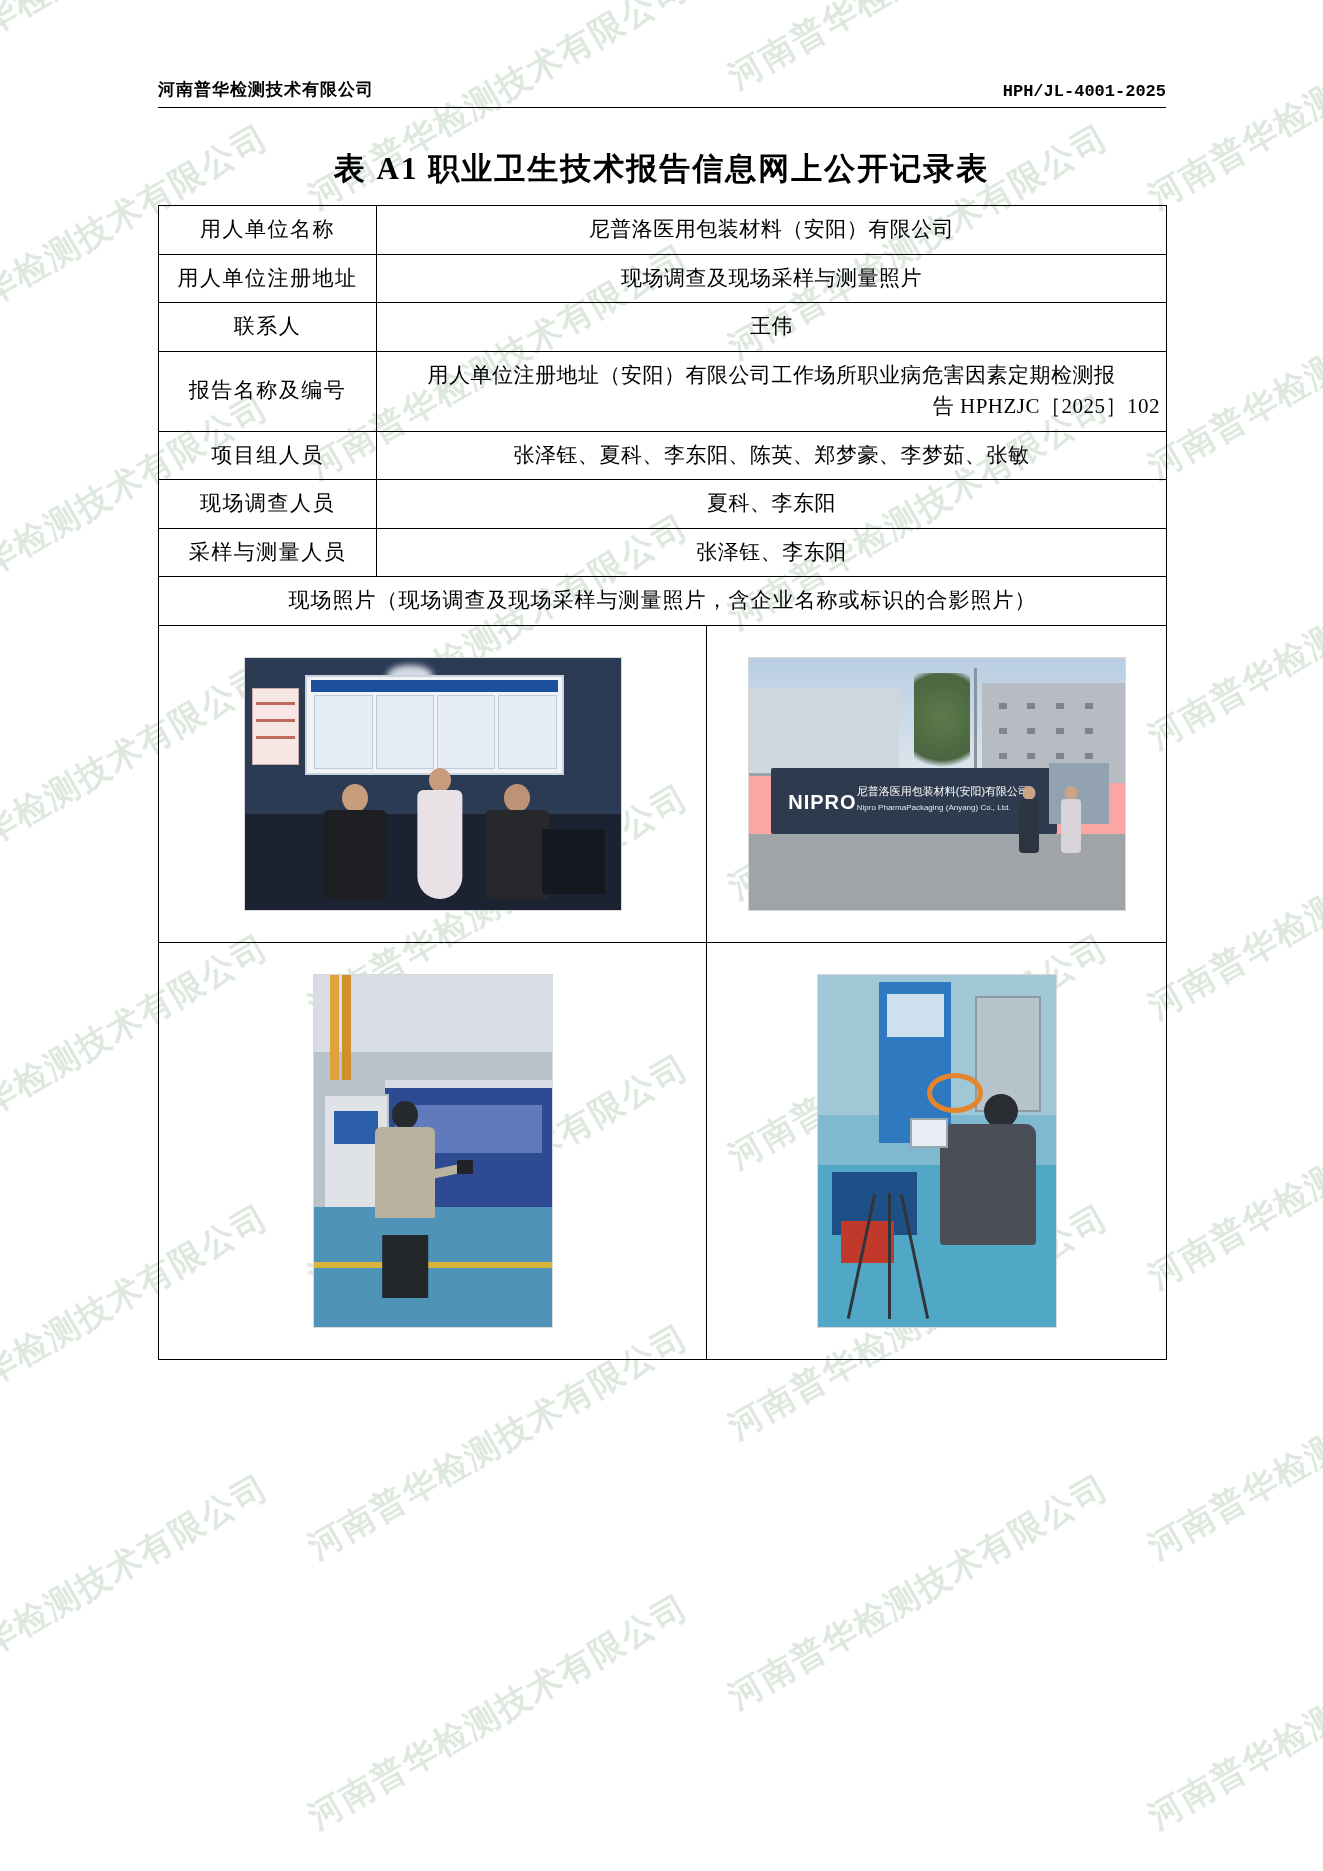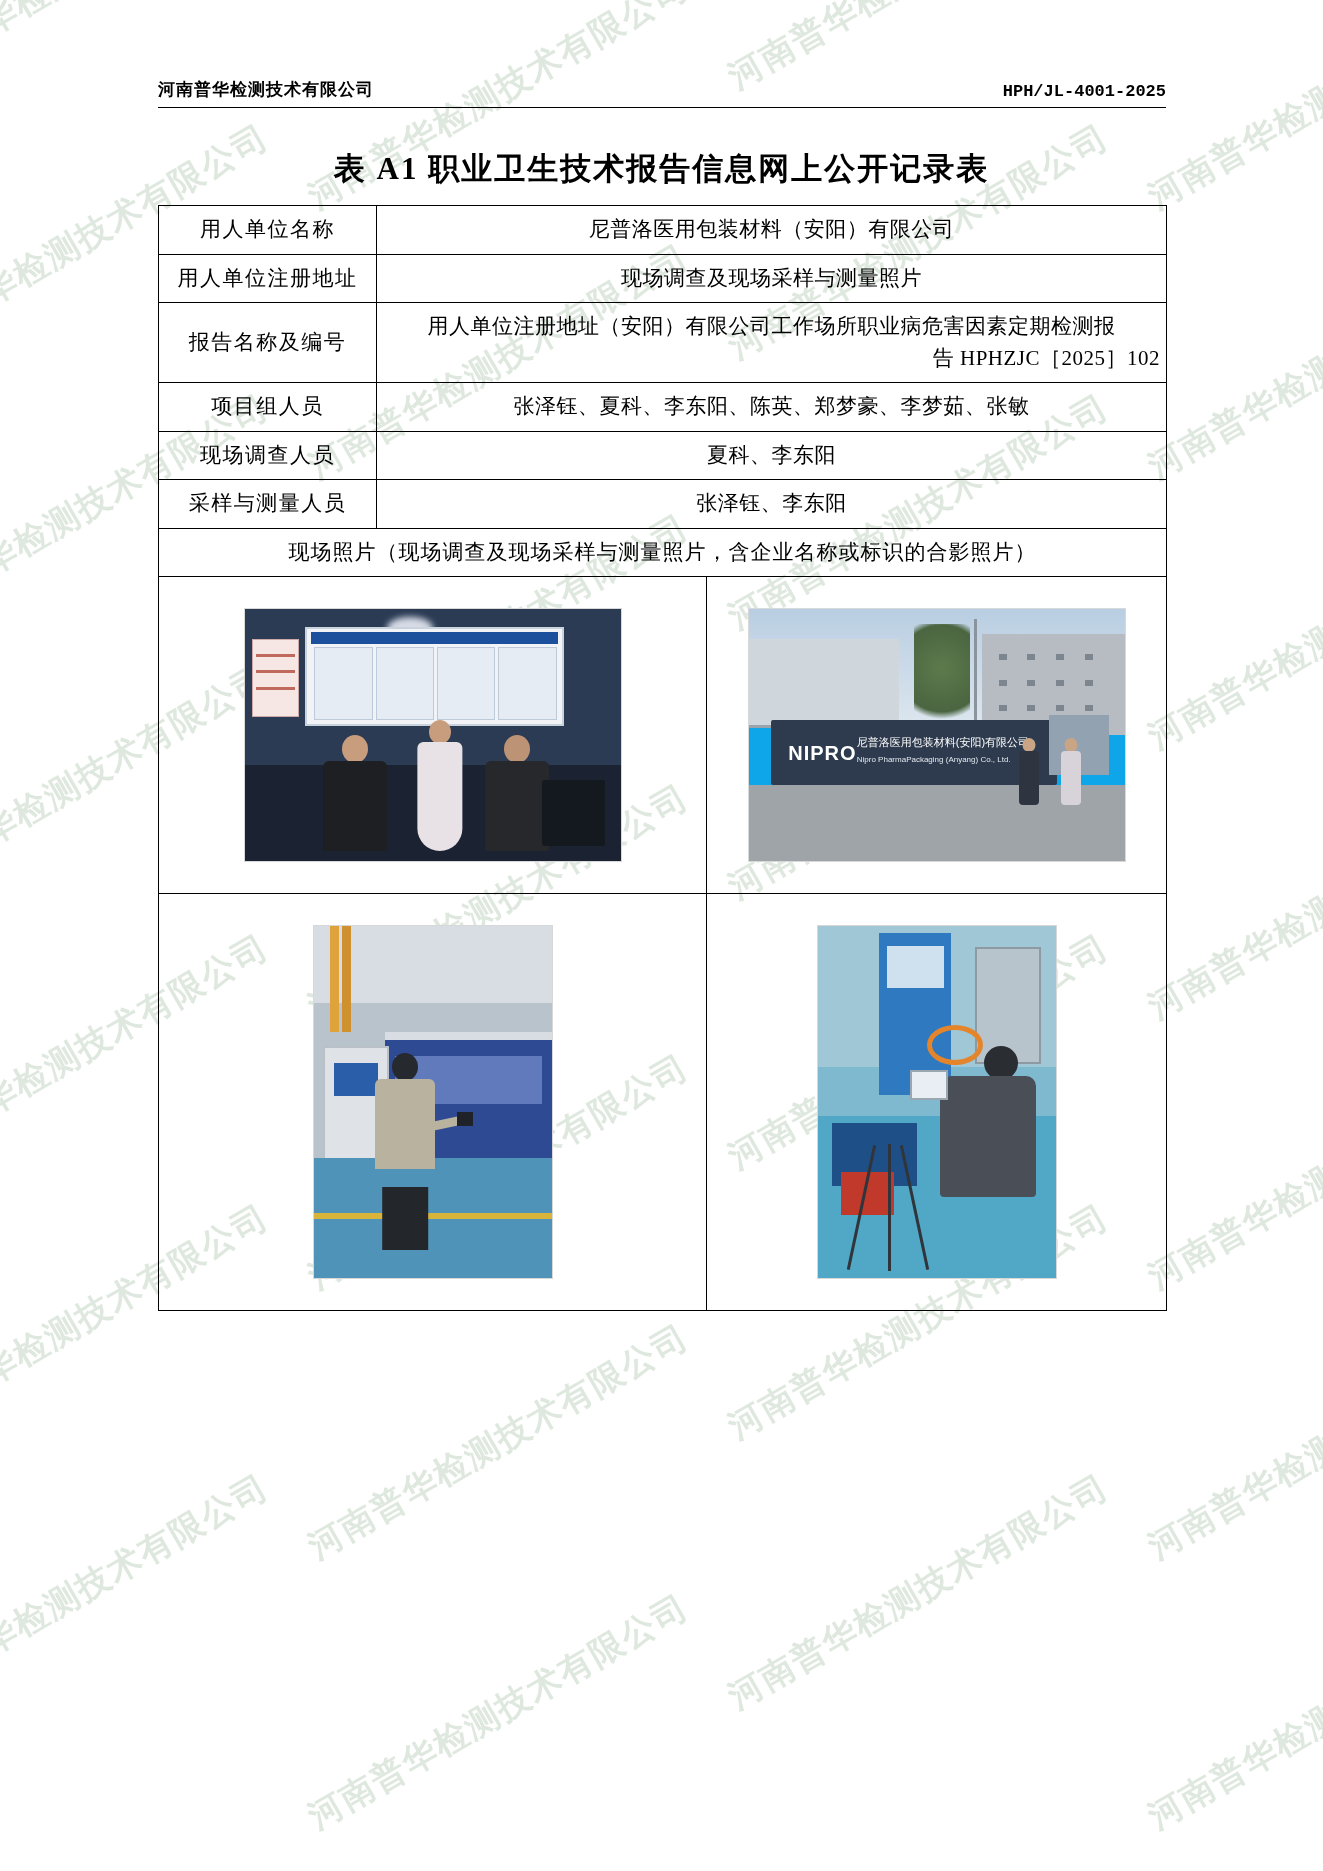--- a/index.html
+++ b/index.html
@@ -156,21 +156,21 @@
   .p1 .pB { left:45%; width:14%; height:52%; }
   .p1 .pB .head { width:22px; height:24px; top:0; }
   .p1 .pB .body { top:22px; width:86%; height:calc(100% - 22px); background:#e8e2e6; border-radius:8px 8px 30px 30px; }
   .p1 .pC { left:64%; width:17%; height:46%; }
   .p1 .pC .head { width:26px; height:28px; top:0; background:#bd9375;}
   .p1 .pC .body { top:26px; width:100%; height:calc(100% - 26px); background:#26282c; }
   .p1 .lamp { position:absolute; left:38%; top:3%; width:46px; height:22px; border-radius:50%; background:#f4f7ff; filter:blur(3px); opacity:.85; }
   .p1 .box { position:absolute; right:4%; bottom:6%; width:17%; height:26%; background:#14181f; border-radius:3px; }
 
   
-  .p2 { width: 376px; height: 252px; background:#0ea5e9;text-decoration:underline; }
+  .p2 { width: 376px; height: 252px; background:#fca5a5;text-decoration:underline; }
   .p2 .sky { position:absolute; left:0; top:0; right:0; height:45%; background:linear-gradient(#b9cee2,#dbe5ee); }
   .p2 .bldg { position:absolute; right:0; top:10%; width:38%; height:40%; background:#b7bcc2; }
   .p2 .bldg i { position:absolute; display:block; width:8px; height:6px; background:#7d858e; }
   .p2 .shed { position:absolute; left:0; top:12%; width:40%; height:34%; background:#cfd6dc; border-bottom:3px solid #9aa3ac;}
   .p2 .wall { position:absolute; left:6%; top:44%; width:76%; height:26%; background:#2e3b4e; border-radius:2px; }
   .p2 .wall .logo { position:absolute; left:6%; top:28%; font-family:"Liberation Sans",sans-serif; font-size:20px; font-weight:700; color:#fff; letter-spacing:1px;}
   .p2 .wall .t1 { position:absolute; left:30%; top:22%; font-size:11px; color:#fff; font-family:"Liberation Sans",sans-serif; }
   .p2 .wall .t2 { position:absolute; left:30%; top:52%; font-size:8px; color:#e2e8ef; font-family:"Liberation Sans",sans-serif; }
   .p2 .gate { position:absolute; right:4%; top:42%; width:16%; height:24%; background:#93a2b1; }
   .p2 .ground { position:absolute; left:0; right:0; bottom:0; height:30%; background:#9ea4a8; }
@@ -276,20 +276,24 @@
     <tbody>
       <tr>
         <td class="label">用人单位名称</td>
         <td class="value" colspan="3">尼普洛医用包装材料（安阳）有限公司</td>
       </tr>
       <tr>
         <td class="label">用人单位注册地址</td>
         <td class="value" colspan="3">现场调查及现场采样与测量照片</td>
       </tr>
       <tr>
+        <td class="label">联系人</td>
+        <td class="value" colspan="3">王伟</td>
+      </tr>
+      <tr>
         <td class="label">报告名称及编号</td>
         <td class="value report-name" colspan="3">
           <span>用人单位注册地址（安阳）有限公司工作场所职业病危害因素定期检测报</span>
           <span class="ln2">告 HPHZJC［2025］102</span>
         </td>
       </tr>
       <tr>
         <td class="label">项目组人员</td>
         <td class="value" colspan="3">张泽钰、夏科、李东阳、陈英、郑梦豪、李梦茹、张敏</td>
       </tr>

